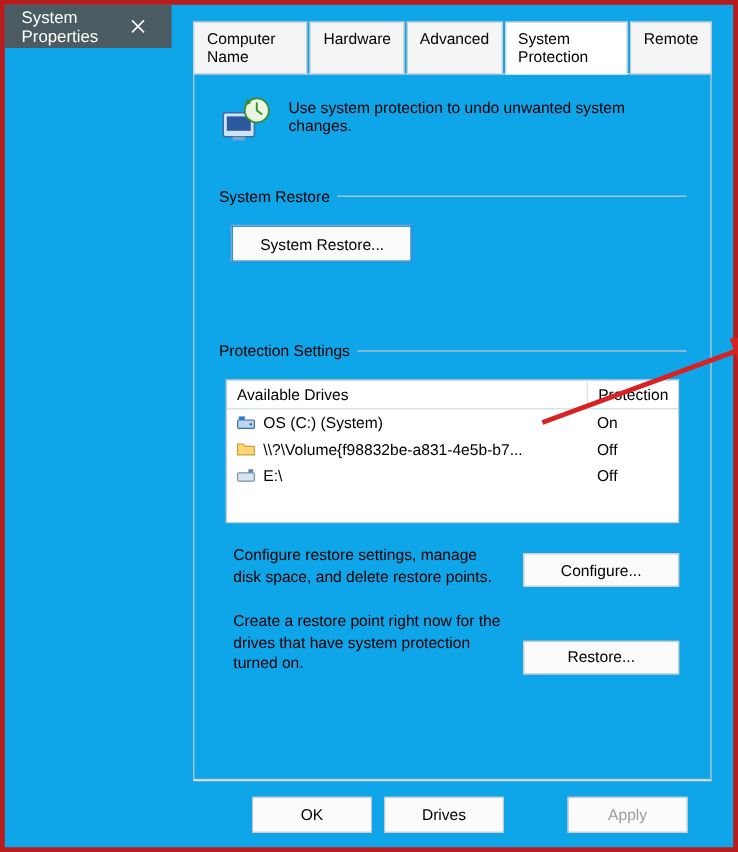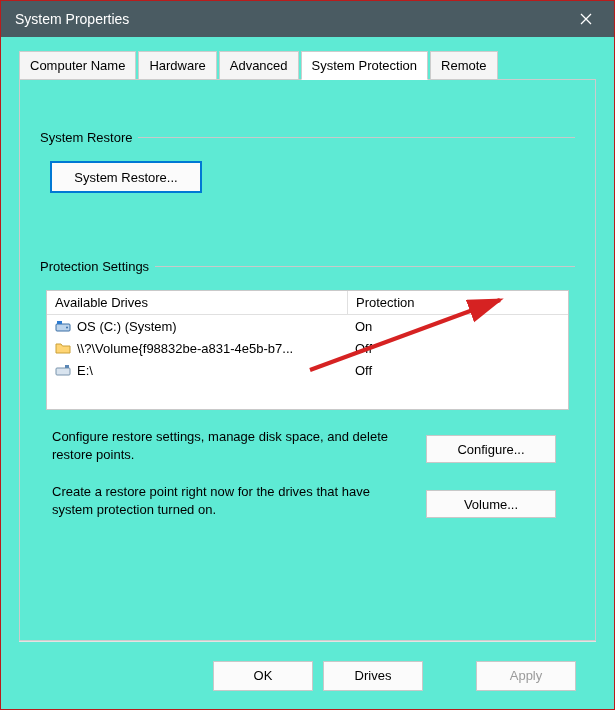--- a/index.html
+++ b/index.html
@@ -1,17 +1,17 @@
 <!DOCTYPE html>
 <html><head>
 <meta charset="utf-8">
 <style>
   * { box-sizing: border-box; margin: 0; padding: 0; }
   html, body { width: 615px; height: 710px; font-family: "Segoe UI", Tahoma, sans-serif; font-size: 13px; background: #fff; overflow: hidden; }
-  .win { width: 615px; height: 710px; background: #5eead4; display: flex; flex-direction: column; border: 1px solid #b91c1c; }
+  .win { width: 615px; height: 710px; background: #0ea5e9; display: flex; flex-direction: row; border: 4px solid #b91c1c; }
   .titlebar { height: 36px; background: #4a5b62; display: flex; align-items: center; padding: 0 14px; color: #fff; }
   .titlebar .title { flex: 1; font-size: 14px; }
   .titlebar .close { width: 28px; height: 28px; display: flex; align-items: center; justify-content: center; font-size: 16px; cursor: pointer; }
   .content { flex: 1; padding: 14px 18px 0 18px; display: flex; flex-direction: column; }
   .tabrow { display: flex; gap: 2px; }
   .tab { padding: 6px 10px; border: 1px solid #ccc; border-bottom: none; background: #f5f5f5; font-size: 13px; cursor: pointer; }
   .tab.active { background: #fff; border-bottom: 1px solid #fff; position: relative; z-index: 2; }
   .page { border: 1px solid #ccc; flex: 1; margin-top: -1px; padding: 18px 20px 14px 20px; position: relative; }
   .intro { display: flex; align-items: flex-start; gap: 14px; }
   .intro-icon { width: 44px; height: 44px; flex: none; }
@@ -31,21 +31,21 @@
   .dt-head { display: flex; background: #fff; border-bottom: 1px solid #e0e0e0; }
   .dt-head .col1 { width: 300px; padding: 4px 8px; font-size: 13px; }
   .dt-head .col2 { flex: 1; padding: 4px 8px; font-size: 13px; border-left: 1px solid #e0e0e0; }
   .dt-body { padding: 0 0 28px 0; background: #fff; }
   .dt-row { display: flex; align-items: center; height: 22px; }
   .dt-row .c1 { width: 300px; padding: 0 8px; display: flex; align-items: center; gap: 6px; overflow: hidden; white-space: nowrap; text-overflow: ellipsis; }
   .dt-row .c2 { flex: 1; padding: 0 8px; }
   .dt-row .ico { width: 16px; height: 16px; flex: none; }
   .cfg-row { display: flex; align-items: flex-end; gap: 14px; margin: 18px 6px 0 12px; }
   .cfg-row .txt { flex: 1; font-size: 13px; line-height: 1.35; max-width: 360px; }
-  .footer { height: 68px; display: flex; align-items: center; justify-content: flex-end; gap: 10px; padding: 0 20px; border-top: 1px solid #e3e3e3; }
+  .footer { height: 56px; display: flex; align-items: center; justify-content: flex-end; gap: 10px; padding: 0 20px; border-top: 1px solid #e3e3e3; }
 </style>
 </head>
 <body>
 
 <div class="win">
   <div class="titlebar">
     <div class="title">System Properties</div>
     <div class="close">
       <svg width="12" height="12" viewBox="0 0 12 12">
           <path d="M1 1 L11 11 M11 1 L1 11" stroke="#fff" stroke-width="1.3" fill="none"></path>
@@ -57,20 +57,34 @@
     <div class="tabrow">
       <div class="tab">Computer Name</div>
       <div class="tab">Hardware</div>
       <div class="tab">Advanced</div>
       <div class="tab active">System Protection</div>
       <div class="tab">Remote</div>
     </div>
 
     <div class="page">
 
+      <div class="intro">
+        <div class="intro-icon">
+          <svg width="44" height="44" viewBox="0 0 44 44">
+            <rect x="4" y="14" width="26" height="20" rx="2" fill="#cfe3f7" stroke="#3b6ea5" stroke-width="1.3"></rect>
+            <rect x="7" y="17" width="20" height="12" fill="#2d5a9e"></rect>
+            <rect x="12" y="34" width="10" height="3" fill="#7aa4cf"></rect>
+            <circle cx="32" cy="12" r="10" fill="#e9f7e2" stroke="#3d8b2f" stroke-width="1.5"></circle>
+            <path d="M32 6 v6 l4 3" stroke="#3d8b2f" stroke-width="1.6" fill="none" stroke-linecap="round"></path>
+            <path d="M24 6 a10 10 0 0 1 4 -3" stroke="#3d8b2f" stroke-width="1.6" fill="none"></path>
+            <polygon points="24,2 22,8 27,6" fill="#3d8b2f"></polygon>
+          </svg>
+        </div>
+        <div class="intro-text">Use system protection to undo unwanted system changes.</div>
+      </div>
 
       <div class="group">
         <div class="group-caption">
           <span>System Restore</span>
           <span class="line"></span>
         </div>
         <div class="restore-row">
           <button class="btn focus" style="width:152px;height:32px;">System Restore...</button>
         </div>
       </div>
@@ -137,21 +151,21 @@
           </div>
         </div>
 
         <div class="cfg-row">
           <div class="txt">Configure restore settings, manage disk space, and delete restore points.</div>
           <button class="btn small">Configure...</button>
         </div>
 
         <div class="cfg-row" style="margin-top:20px;">
           <div class="txt">Create a restore point right now for the drives that have system protection turned on.</div>
-          <button class="btn small">Volume...</button>
+          <button class="btn small">Restore...</button>
         </div>
 
       </div>
 
     </div>
 
     <div class="footer">
       <button class="btn ok">OK</button>
       <button class="btn ok">Drives</button>
       <button class="btn ok disabled">Apply</button>

